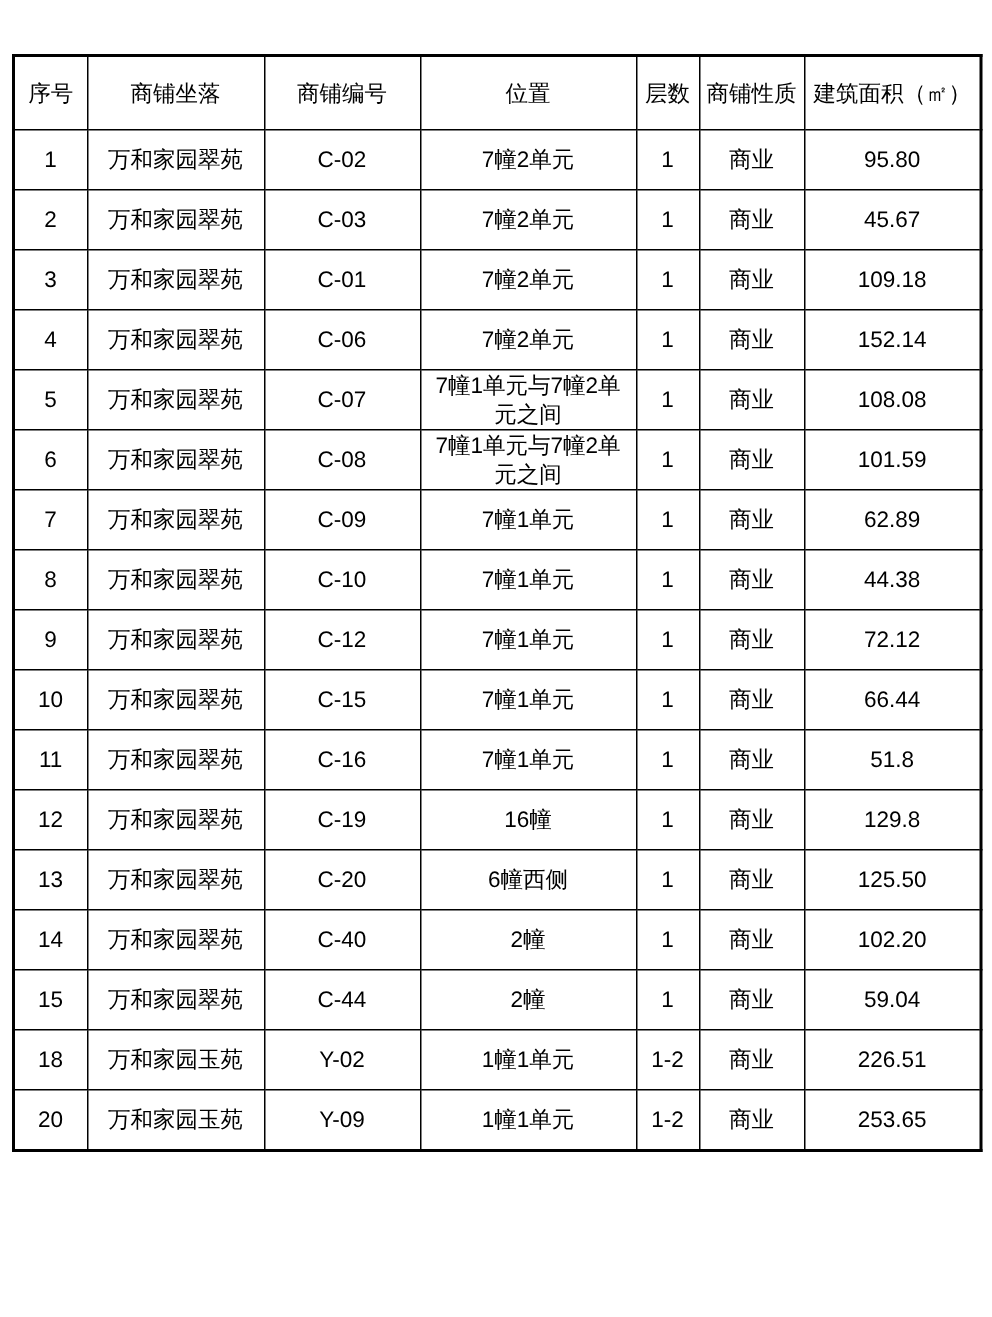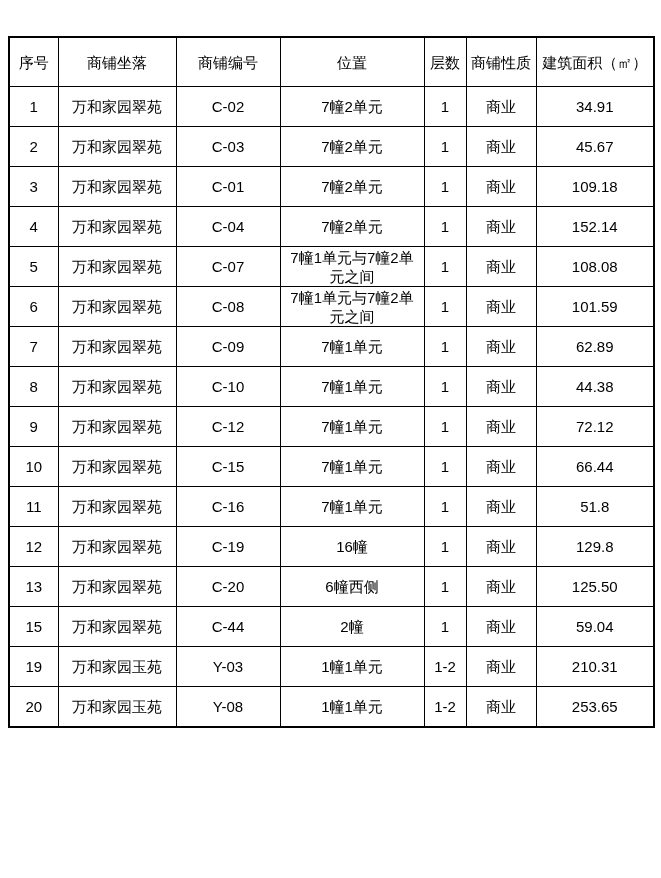--- a/index.html
+++ b/index.html
@@ -68,21 +68,21 @@
       </tr>
     </thead>
     <tbody id="table-body">
         <tr>
           <td>1</td>
           <td>万和家园翠苑</td>
           <td>C-02</td>
           <td>7幢2单元</td>
           <td>1</td>
           <td>商业</td>
-          <td>34.91</td>
+          <td>95.80</td>
         </tr>
         <tr>
           <td>2</td>
           <td>万和家园翠苑</td>
           <td>C-03</td>
           <td>7幢2单元</td>
           <td>1</td>
           <td>商业</td>
           <td>45.67</td>
         </tr>
@@ -91,21 +91,21 @@
           <td>万和家园翠苑</td>
           <td>C-01</td>
           <td>7幢2单元</td>
           <td>1</td>
           <td>商业</td>
           <td>109.18</td>
         </tr>
         <tr>
           <td>4</td>
           <td>万和家园翠苑</td>
-          <td>C-04</td>
+          <td>C-06</td>
           <td>7幢2单元</td>
           <td>1</td>
           <td>商业</td>
           <td>152.14</td>
         </tr>
         <tr>
           <td>5</td>
           <td>万和家园翠苑</td>
           <td>C-07</td>
           <td>7幢1单元与7幢2单元之间</td>
@@ -179,41 +179,50 @@
         <tr>
           <td>13</td>
           <td>万和家园翠苑</td>
           <td>C-20</td>
           <td>6幢西侧</td>
           <td>1</td>
           <td>商业</td>
           <td>125.50</td>
         </tr>
         <tr>
+          <td>14</td>
+          <td>万和家园翠苑</td>
+          <td>C-40</td>
+          <td>2幢</td>
+          <td>1</td>
+          <td>商业</td>
+          <td>102.20</td>
+        </tr>
+        <tr>
           <td>15</td>
           <td>万和家园翠苑</td>
           <td>C-44</td>
           <td>2幢</td>
           <td>1</td>
           <td>商业</td>
           <td>59.04</td>
         </tr>
         <tr>
-          <td>19</td>
+          <td>18</td>
           <td>万和家园玉苑</td>
-          <td>Y-03</td>
+          <td>Y-02</td>
           <td>1幢1单元</td>
           <td>1-2</td>
           <td>商业</td>
-          <td>210.31</td>
+          <td>226.51</td>
         </tr>
         <tr>
           <td>20</td>
           <td>万和家园玉苑</td>
-          <td>Y-08</td>
+          <td>Y-09</td>
           <td>1幢1单元</td>
           <td>1-2</td>
           <td>商业</td>
           <td>253.65</td>
         </tr>
       </tbody>
   </table>
 </div>
 
 </body></html>

